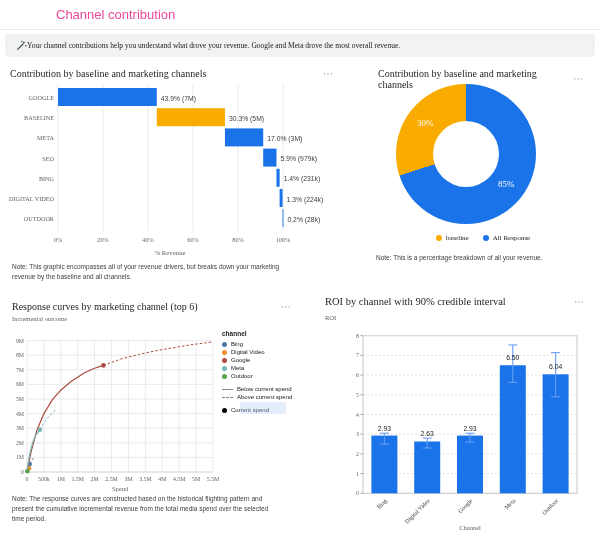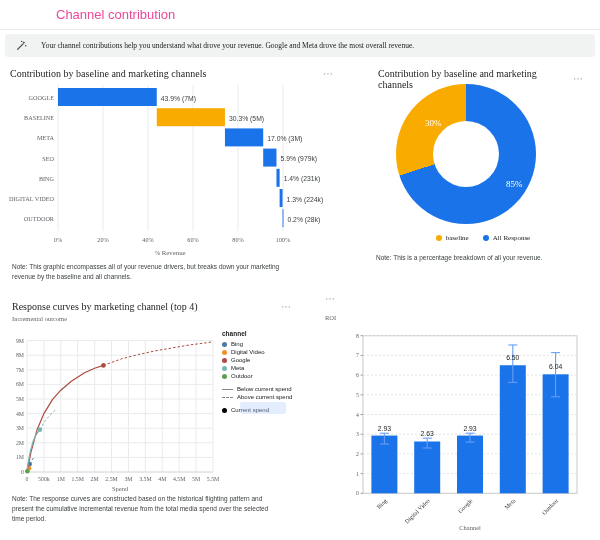--- a/index.html
+++ b/index.html
@@ -8,33 +8,33 @@
   .serif { font-family:"Liberation Serif", serif; }
   .abs { position:absolute; }
 
   .page-header { position:absolute; left:20px; top:7px; font-size:13px; font-weight:500; color:#ec4899;
     font-family:"Liberation Sans", sans-serif;margin-left:36px; }
   .header-divider { position:absolute; left:0; top:29px; width:600px; height:1px; background:#e8eaed; }
 
   .banner { position:absolute; left:5px; top:34px; width:590px; height:23px; background:#f1f2f2;
     border-radius:3px; display:flex; align-items:center; padding-left:11px; }
   .banner-icon { width:11px; height:11px; flex:0 0 auto; }
-  .banner-text { font-family:"Liberation Serif", serif; font-size:7.5px; color:#202124; margin-left:14px; }
+  .banner-text { font-family:"Liberation Serif", serif; font-size:7.5px; color:#202124; }
 
   .card { position:absolute; background:#fff; }
   .card-head { position:absolute; left:0; right:0; top:0; display:flex; justify-content:space-between; align-items:center; }
   .card-title { font-family:"Liberation Serif", serif; font-size:10px; color:#1f1f1f; }
   .menu-dots { color:#9aa0a6; font-size:10px; line-height:6px; letter-spacing:1px; cursor:pointer; }
 
   .note { position:absolute; font-size:6.5px; line-height:1.55; color:#3c4043; }
 
   
   .donut { position:absolute; border-radius:50%; }
   .donut-hole { position:absolute; background:#fff; border-radius:50%; }
-  .donut-label { position:absolute; color:#fff; font-family:"Liberation Serif", serif; font-size:9px;margin-left:8px; }
+  .donut-label { position:absolute; color:#fff; font-family:"Liberation Serif", serif; font-size:9px; }
   .donut-legend { position:absolute; display:flex; justify-content:center; gap:14px; width:100%; }
   .legend-item { display:flex; align-items:center; gap:4px; font-family:"Liberation Serif", serif; font-size:7px; color:#202124; }
   .legend-dot { width:6px; height:6px; border-radius:50%; flex:0 0 auto; }
 
   
   .rc-legend { position:absolute; left:214px; top:32px; width:80px; }
   .rc-legend .lg-title { font-size:6.5px; font-weight:bold; color:#202124; margin-bottom:3px; }
   .rc-item { display:flex; align-items:center; gap:4px; font-size:6px; color:#202124; height:8px; }
   .rc-dot { width:5px; height:5px; border-radius:50%; flex:0 0 auto; }
   .rc-line { width:11px; height:0; border-top:1px solid #80868b; flex:0 0 auto; }
@@ -123,21 +123,21 @@
       <div class="legend-item">
         <span class="legend-dot" style="background: rgb(26, 115, 232);"></span>
         <span>All Response</span>
       </div>
     </div>
   <div class="note" style="left:8px; top:189px; width:220px;">Note: This is a percentage breakdown of all your revenue.</div>
 </div>
 
 <div class="card" style="left:8px; top:298px; width:296px; height:242px;">
   <div class="card-head" style="padding:3px 12px 0 4px;">
-    <span class="card-title">Response curves by marketing channel (top 4)</span>
+    <span class="card-title">Response curves by marketing channel (top 6)</span>
     <span class="menu-dots">⋯</span>
   </div>
   <div class="serif" style="position:absolute; left:4px; top:17px; font-size:6.5px; color:#5f6368;">Incremental outcome</div>
   <svg id="rc-svg" class="abs" style="left:0; top:28px;" width="296" height="168">
       <line x1="19" y1="146" x2="205" y2="146" stroke="#e8eaed" stroke-width="1"></line>
       <text x="16" y="148" fill="#5f6368" font-size="5.8" text-anchor="end" font-family="&quot;Liberation Serif&quot;, serif">0</text>
       <line x1="19" y1="131.4" x2="205" y2="131.4" stroke="#e8eaed" stroke-width="1"></line>
       <text x="16" y="133.4" fill="#5f6368" font-size="5.8" text-anchor="end" font-family="&quot;Liberation Serif&quot;, serif">1M</text>
       <line x1="19" y1="116.8" x2="205" y2="116.8" stroke="#e8eaed" stroke-width="1"></line>
       <text x="16" y="118.8" fill="#5f6368" font-size="5.8" text-anchor="end" font-family="&quot;Liberation Serif&quot;, serif">2M</text>
@@ -233,20 +233,21 @@
         <span class="rc-dot" style="background: rgb(0, 0, 0);"></span>
         <span>Current spend</span>
       </div>
     </div>
   <div class="selection-artifact"></div>
   <div class="note" style="left:4px; top:196px; width:268px;">Note: The response curves are constructed based on the historical flighting pattern and present the cumulative incremental revenue from the total media spend over the selected time period.</div>
 </div>
 
 <div class="card" style="left:312px; top:293px; width:288px; height:247px;">
   <div class="card-head" style="padding:3px 15px 0 13px;">
+    <span class="card-title" style="font-size:10.5px;">ROI by channel with 90% credible interval</span>
     <span class="menu-dots">⋯</span>
   </div>
   <div class="serif" style="position:absolute; left:13px; top:21px; font-size:6.5px; color:#5f6368;">ROI</div>
   <svg id="roi-svg" class="abs" style="left:0; top:30px;" width="288" height="214">
       <rect x="51" y="12.7" width="214" height="157.60000000000002" fill="none" stroke="#c6c9c8" stroke-width="1"></rect>
       <text x="47" y="172.3" fill="#5f6368" font-size="5.8" text-anchor="end" font-family="&quot;Liberation Serif&quot;, serif">0</text>
       <line x1="48.5" y1="170.3" x2="51" y2="170.3" stroke="#9aa0a6" stroke-width="1"></line>
       <line x1="51" y1="150.60000000000002" x2="265" y2="150.60000000000002" stroke="#e0e3e1" stroke-width="1" stroke-dasharray="2 2"></line>
       <text x="47" y="152.60000000000002" fill="#5f6368" font-size="5.8" text-anchor="end" font-family="&quot;Liberation Serif&quot;, serif">1</text>
       <line x1="48.5" y1="150.60000000000002" x2="51" y2="150.60000000000002" stroke="#9aa0a6" stroke-width="1"></line>

